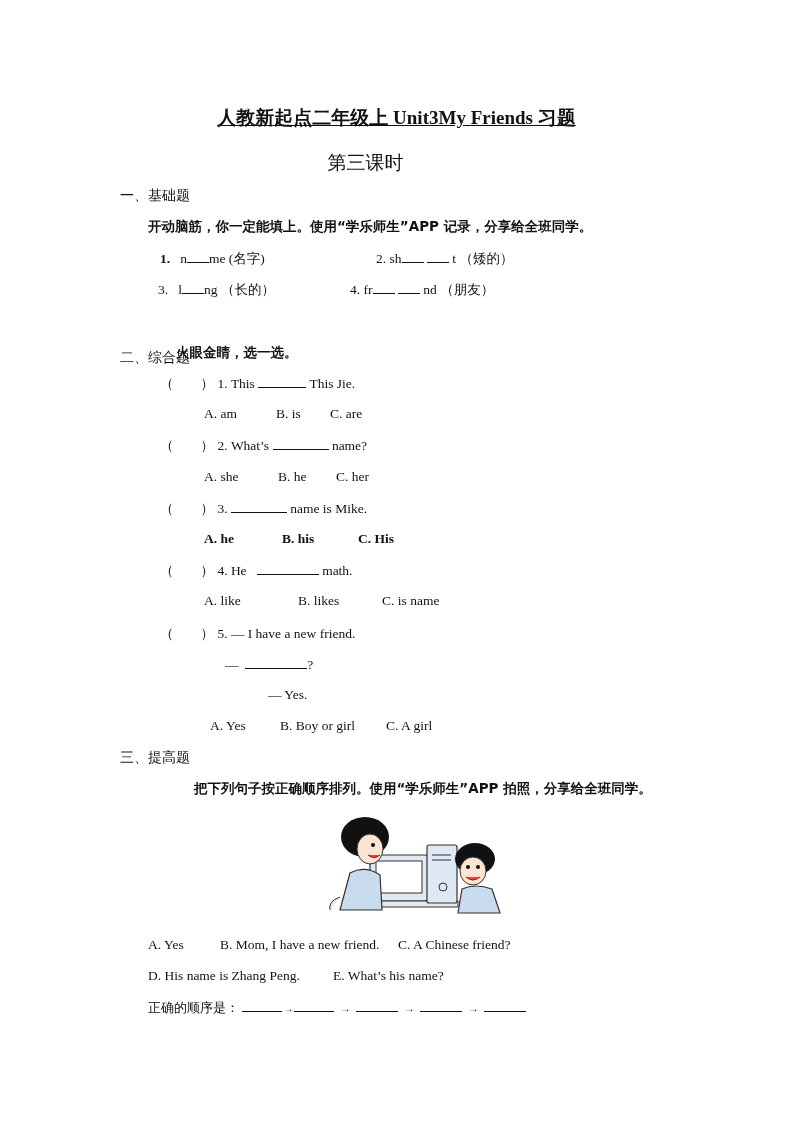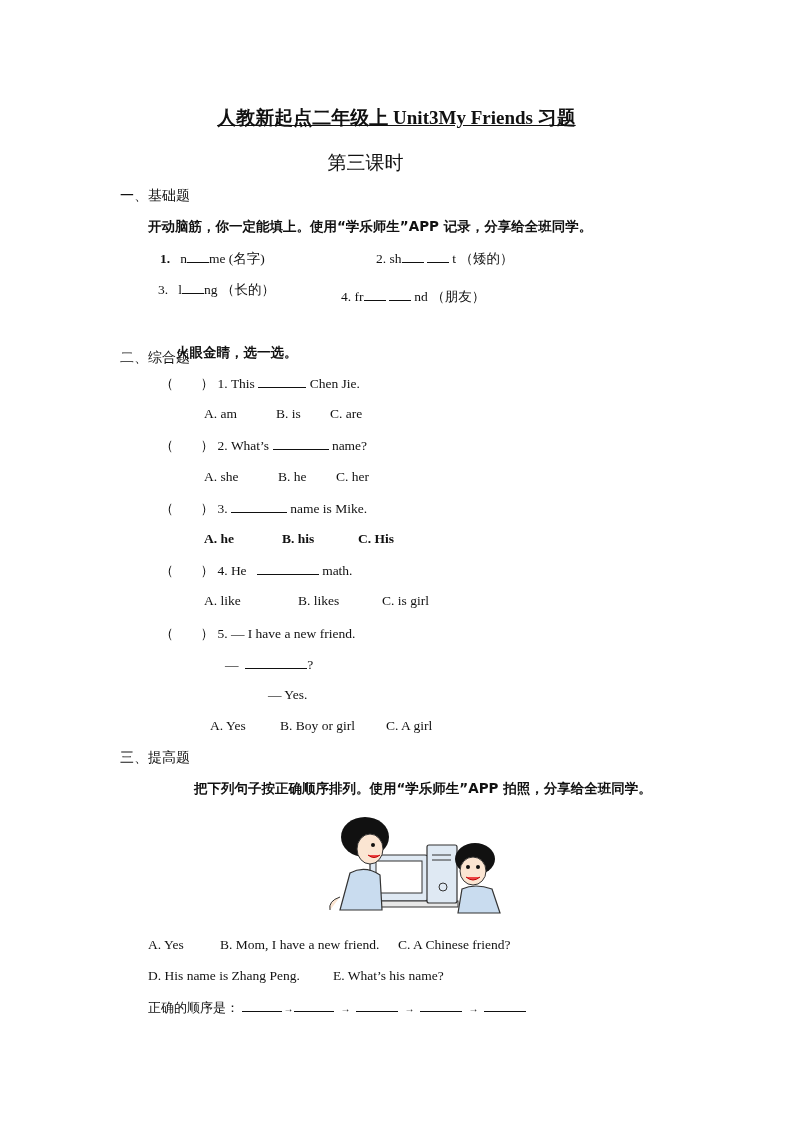--- a/index.html
+++ b/index.html
@@ -35,33 +35,33 @@
   <span>n</span><span class="blank" style="width:22px"></span><span>me (名字)</span>
 </div>
 <div class="abs t" style="left:360px; top:250px;margin-left:16px;">
   <span>2.</span>
   <span>sh</span><span class="blank" style="width:22px"></span>&nbsp;<span class="blank" style="width:22px"></span>&nbsp;<span>t （矮的）</span>
 </div>
 <div class="abs t" style="left:158px; top:281px;">
   <span>3.</span>&nbsp;&nbsp;
   <span>l</span><span class="blank" style="width:22px"></span><span>ng （长的）</span>
 </div>
-<div class="abs t" style="left:341px; top:281px;margin-top:7px;">
+<div class="abs t" style="left:350px; top:281px;">
   <span>4.</span>
   <span>fr</span><span class="blank" style="width:22px"></span>&nbsp;<span class="blank" style="width:22px"></span>&nbsp;<span>nd （朋友）</span>
 </div>
 
 <div class="abs sec" style="left:120px; top:313px;margin-top:36px;">二、综合题</div>
 <div class="abs inst" style="left:176px; top:344px;">火眼金睛，选一选。</div>
 
 <div class="abs t" style="left:160px; top:375px;">
   <span>（　　）</span>
   <span>1. This</span>
   <span class="blank" style="width:48px"></span>
-  <span>Chen Jie.</span>
+  <span>This Jie.</span>
 </div>
 <div class="abs t" style="left:204px; top:406px;">
   <span class="opt" style="width:72px">A.    am</span><span class="opt" style="width:54px">B. is</span><span class="opt">C. are</span>
 </div>
 
 <div class="abs t" style="left:160px; top:437px;">
   <span>（　　）</span>
   <span>2. What’s</span>
   <span class="blank" style="width:56px"></span>
   <span>name?</span>
@@ -80,21 +80,21 @@
   <span class="opt" style="width:78px">A. he</span><span class="opt" style="width:76px">B. his</span><span class="opt">C. His</span>
 </div>
 
 <div class="abs t" style="left:160px; top:562px;">
   <span>（　　）</span>
   <span>4. He</span>&nbsp;&nbsp;
   <span class="blank" style="width:62px"></span>
   <span>math.</span>
 </div>
 <div class="abs t" style="left:204px; top:593px;">
-  <span class="opt" style="width:94px">A.   like</span><span class="opt" style="width:84px">B. likes</span><span class="opt">C. is girl</span>
+  <span class="opt" style="width:94px">A.   like</span><span class="opt" style="width:84px">B. likes</span><span class="opt">C. is name</span>
 </div>
 
 <div class="abs t" style="left:160px; top:625px;">
   <span>（　　）</span>
   <span>5. —  I have a new friend.</span>
 </div>
 <div class="abs t" style="left:225px; top:656px;">
   <span>—</span>&nbsp;&nbsp;<span class="blank" style="width:62px"></span><span>?</span>
 </div>
 <div class="abs t" style="left:225px; top:687px;margin-left:43px;">— Yes.</div>

